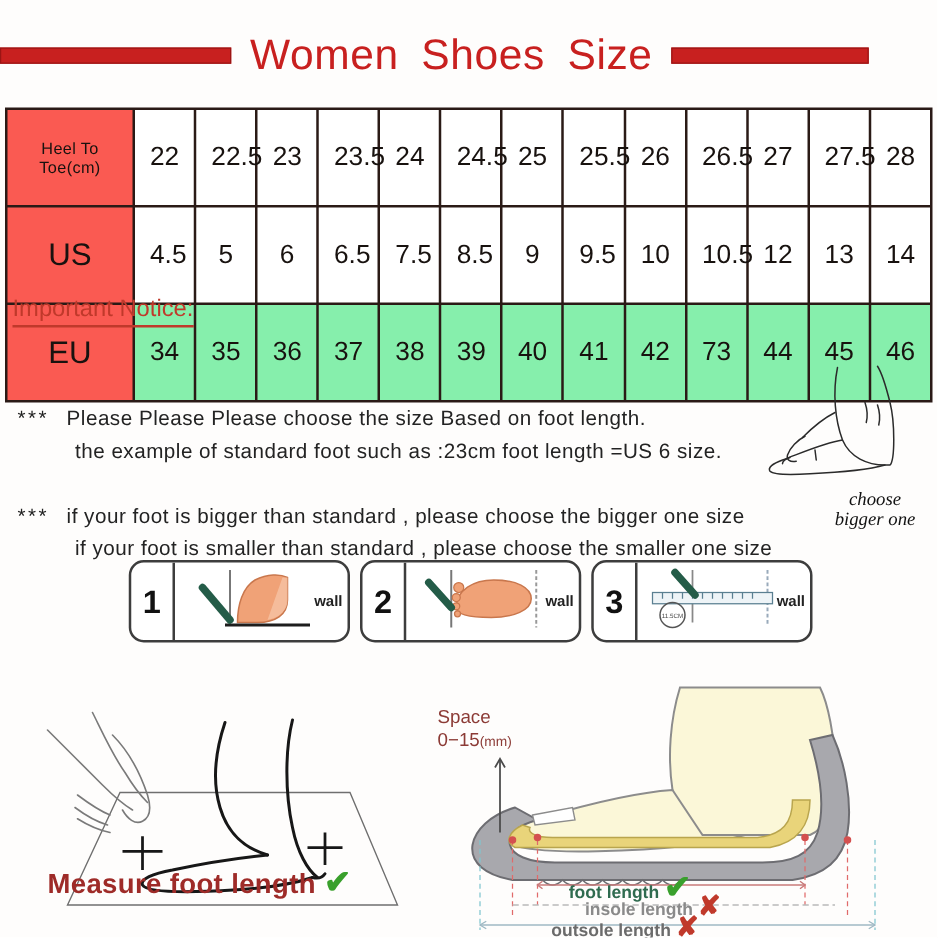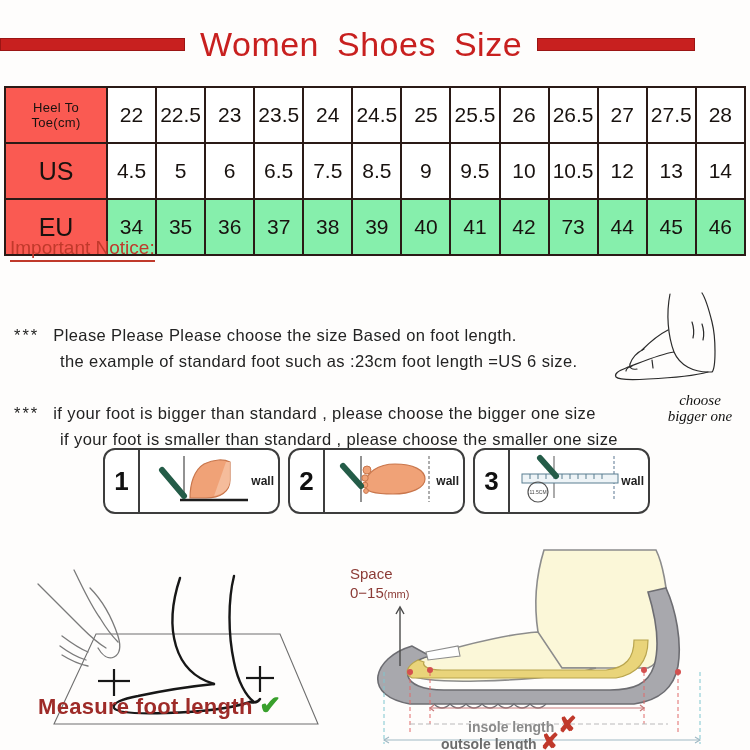--- a/index.html
+++ b/index.html
@@ -15,21 +15,21 @@
   .bar-left{width:185px;margin-right:6px;}
   .bar-right{width:158px;margin-left:6px;}
   .title-text{font-size:34px;color:#c8201f;white-space:nowrap;letter-spacing:.5px;}
   .title-text span{margin:0 9px;}
 
   
   .tbl{position:absolute;left:4px;top:86px;width:742px;
        border-collapse:separate;border-spacing:2px;table-layout:fixed;
        background:#2a1a16;}
   .tbl td{border:0;text-align:center;vertical-align:middle;
-          font-size:21px;color:#18120f;height:52px;padding:1px;}
+          font-size:21px;color:#18120f;height:52px;padding:12px;}
   .lbl{background:#fa5a52;width:100px;color:#2b0b08;}
   .lbl.small{font-size:13px;letter-spacing:.3px;}
   .lbl.big{font-size:25px;}
   .cell-cream{background:#ffffff;}
   .cell-cyan{background:#86efac;color:#14344a;}
 
   
   .notice-title{position:absolute;left:10px;top:237px;font-size:19px;color:#c0392b;
                 border-bottom:2px solid #c0392b;padding-bottom:1px;}
   .note{position:absolute;font-size:16.5px;color:#232323;white-space:nowrap;letter-spacing:.4px;margin-top:48px;}
@@ -335,20 +335,24 @@
     </g>
   </svg>
 
   <div class="space-lbl">
     <div>Space</div>
     <div>
       <span>0−15</span><span class="unit">(mm)</span>
     </div>
   </div>
 
+  <div class="len-lbl l1">
+    <span>foot  length</span>
+    <span class="tick">✔</span>
+  </div>
   <div class="len-lbl l2">
     <span>insole  length</span>
     <span class="cross">✘</span>
   </div>
   <div class="len-lbl l3">
     <span>outsole  length</span>
     <span class="cross">✘</span>
   </div>
 
 </div>

